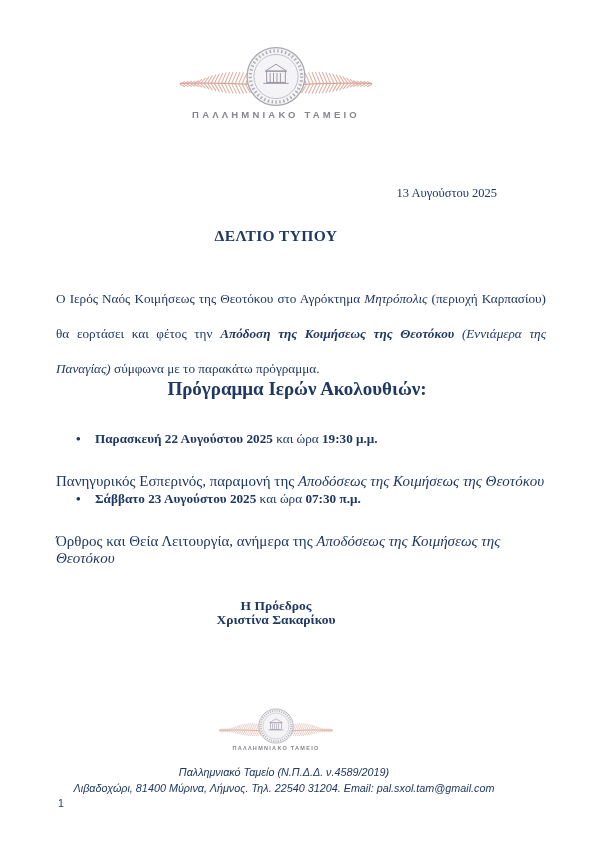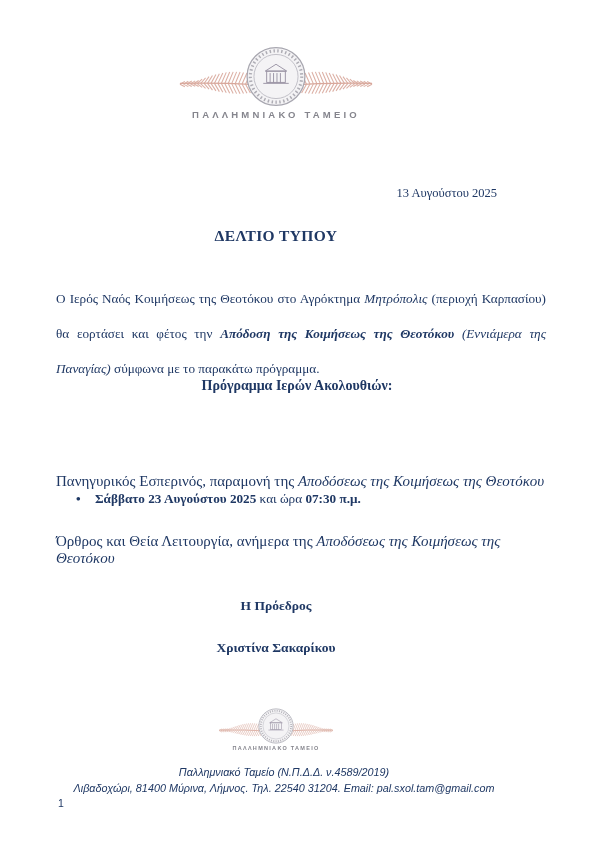--- a/index.html
+++ b/index.html
@@ -29,29 +29,29 @@
   .footer-logo .logo-caption{font-size:5.5px;letter-spacing:1.3px;margin-top:1px;}
 
   .seal-face{fill:#f4f3f5;stroke:#a8a7b0;stroke-width:1.3;}
   .seal-ring{fill:none;stroke:#b3b2bb;stroke-width:.8;}
   .seal-letters{fill:none;stroke:#97959f;stroke-width:3.2;stroke-dasharray:1.5 2.5;opacity:.75;}
   .building{stroke:#938c9e;stroke-width:.9;fill:none;}
 
   .date{top:186px;right:55px;font-size:12.5px;}
   .doc-title{top:227px;font-size:15.5px;font-weight:700;letter-spacing:.4px;}
   .intro{top:281px;left:56px;width:490px;font-size:13.2px;line-height:35px;text-align:justify;}
-  .program-heading{top:378px;font-size:14px;font-weight:700;margin-left:42px;}
+  .program-heading{top:378px;font-size:19px;font-weight:700;margin-left:42px;}
 
   .bullet-line{left:76px;font-size:13.2px;}
   .bullet-line .marker{display:inline-block;width:19px;font-weight:700;}
   .desc-line{left:56px;font-size:15px;margin-top:12px;}
 
   .sig{font-size:13.5px;font-weight:700;}
   .sig-role{top:598px;}
-  .sig-name{top:640px;}
+  .sig-name{top:612px;}
 
   .footer-logo{top:708px;}
   .footer-line{
     left:0;right:0;text-align:center;
     font-family:"Liberation Sans", sans-serif;
     font-style:italic;font-size:10.8px;padding-left:16px;
   }
   .footer-line1{top:766px;}
   .footer-line2{top:782px;}
   .page-number{top:797px;left:58px;font-family:"Liberation Sans", sans-serif;font-size:10.5px;}
@@ -86,20 +86,23 @@
   </div>
 
   <div class="abs date">13 Αυγούστου 2025</div>
 
   <div class="abs centered doc-title">ΔΕΛΤΙΟ ΤΥΠΟΥ</div>
 
   <p class="abs intro" style="margin:0"><span>Ο Ιερός Ναός Κοιμήσεως της Θεοτόκου στο Αγρόκτημα </span><span class="i">Μητρόπολις</span><span> (περιοχή Καρπασίου) θα εορτάσει και φέτος την </span><span class="bi">Απόδοση της Κοιμήσεως της Θεοτόκου</span><span class="i"> (Εννιάμερα της Παναγίας)</span><span> σύμφωνα με το παρακάτω πρόγραμμα.</span></p>
 
   <div class="abs centered program-heading">Πρόγραμμα Ιερών Ακολουθιών:</div>
 
+  <div class="abs bullet-line" style="top:431px">
+    <span class="marker">•</span><span><span class="b">Παρασκευή 22 Αυγούστου 2025</span><span> και ώρα </span><span class="b">19:30 μ.μ.</span></span>
+  </div>
 
   <div class="abs desc-line" style="top:461px"><span>Πανηγυρικός Εσπερινός, παραμονή της </span><span class="i">Αποδόσεως της Κοιμήσεως της Θεοτόκου</span></div>
 
   <div class="abs bullet-line" style="top:491px">
     <span class="marker">•</span><span><span class="b">Σάββατο 23 Αυγούστου 2025</span><span> και ώρα </span><span class="b">07:30 π.μ.</span></span>
   </div>
 
   <div class="abs desc-line" style="top:521px"><span>Όρθρος και Θεία Λειτουργία, ανήμερα της </span><span class="i">Αποδόσεως της Κοιμήσεως της Θεοτόκου</span></div>
 
   <div class="abs centered sig sig-role">Η Πρόεδρος</div>

